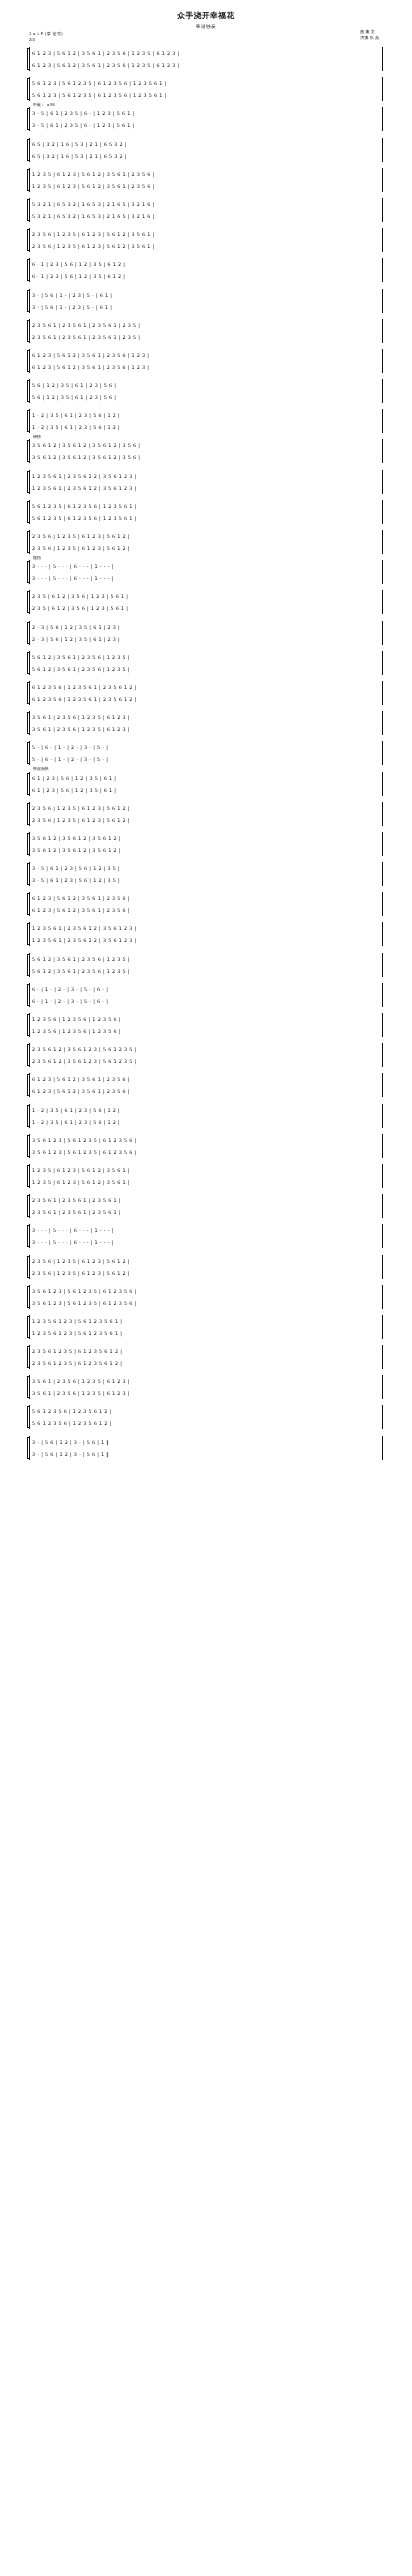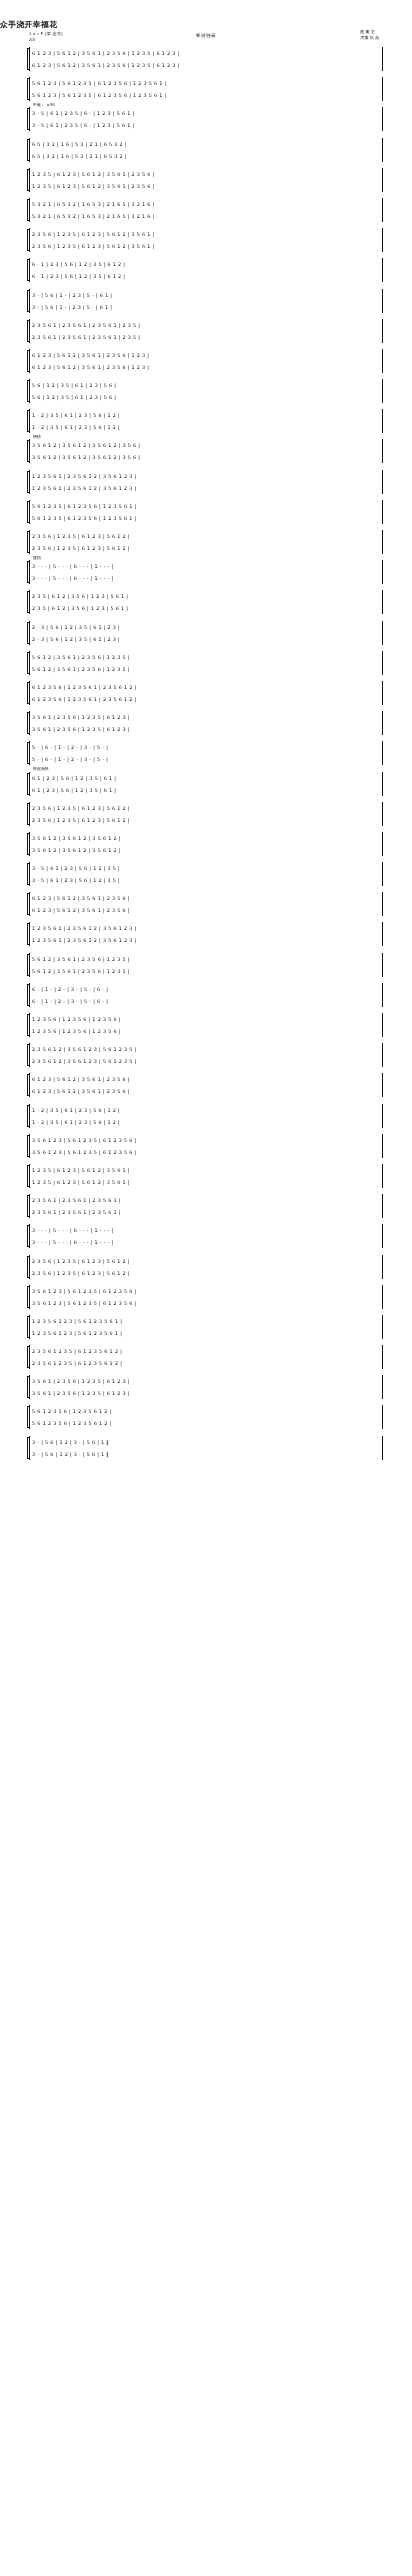--- a/index.html
+++ b/index.html
@@ -13,25 +13,25 @@
   }
   .page {
     position: relative;
     width: 412px;
     height: 3072px;
     margin: 0 auto;
     background: #ffffff;
     overflow: hidden;
   }
   .title {
-    text-align: left;
+    text-align: center;
     font-size: 7.7px;
     font-weight: bold;
     letter-spacing: 0.5px;
-    padding-top: 20px;
+    padding-top: 11px;
   }
   .subtitle {
     text-align: center;
     font-size: 4.6px;
     color: #222;
     margin-top: 3.1px;
     letter-spacing: 0.5px;
   }
   .credits {
     position: absolute;

